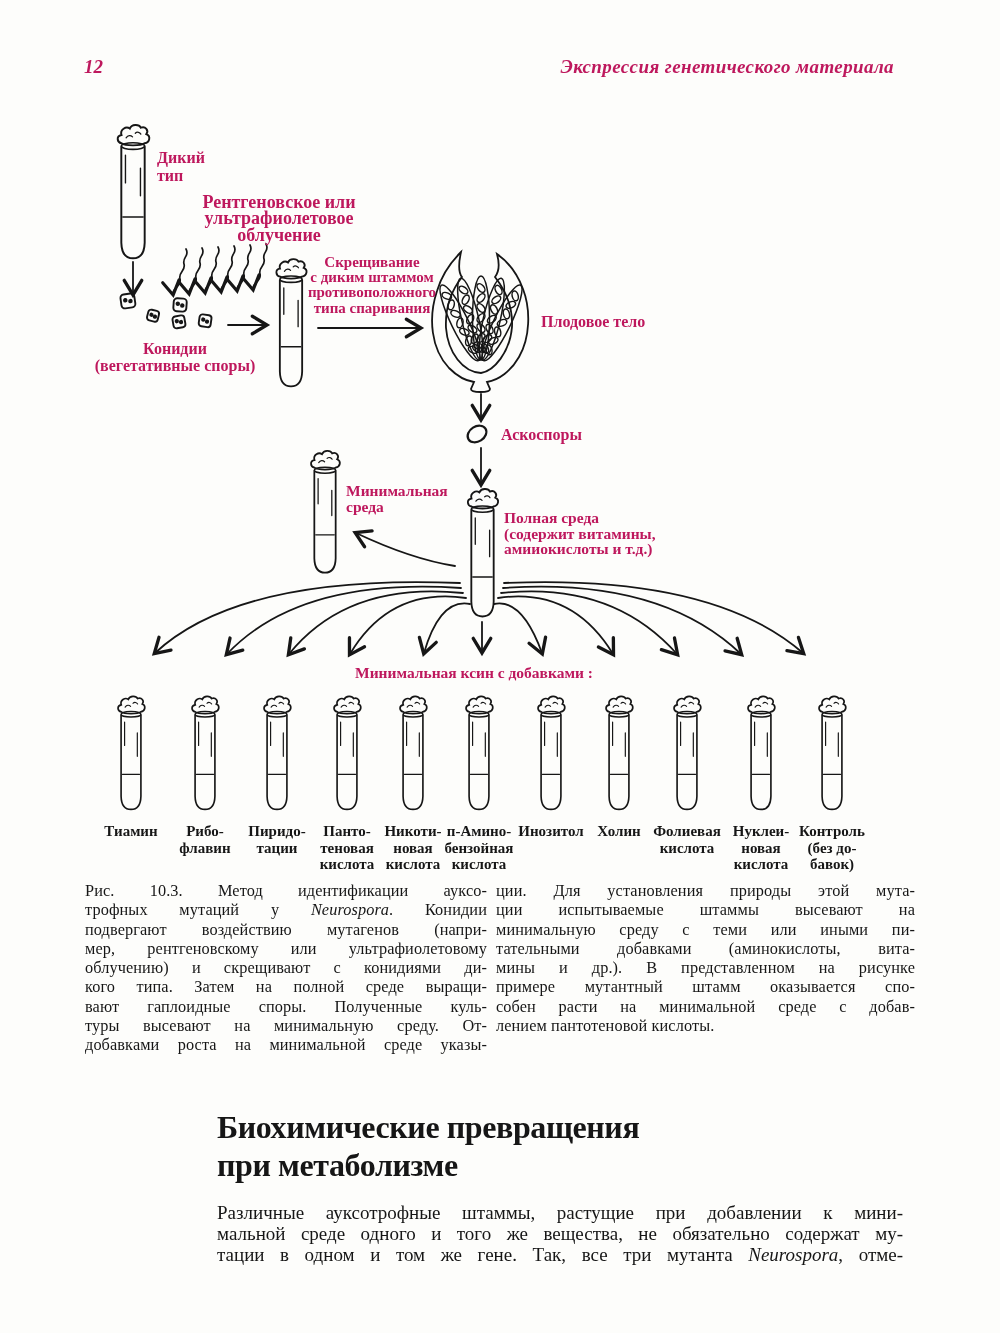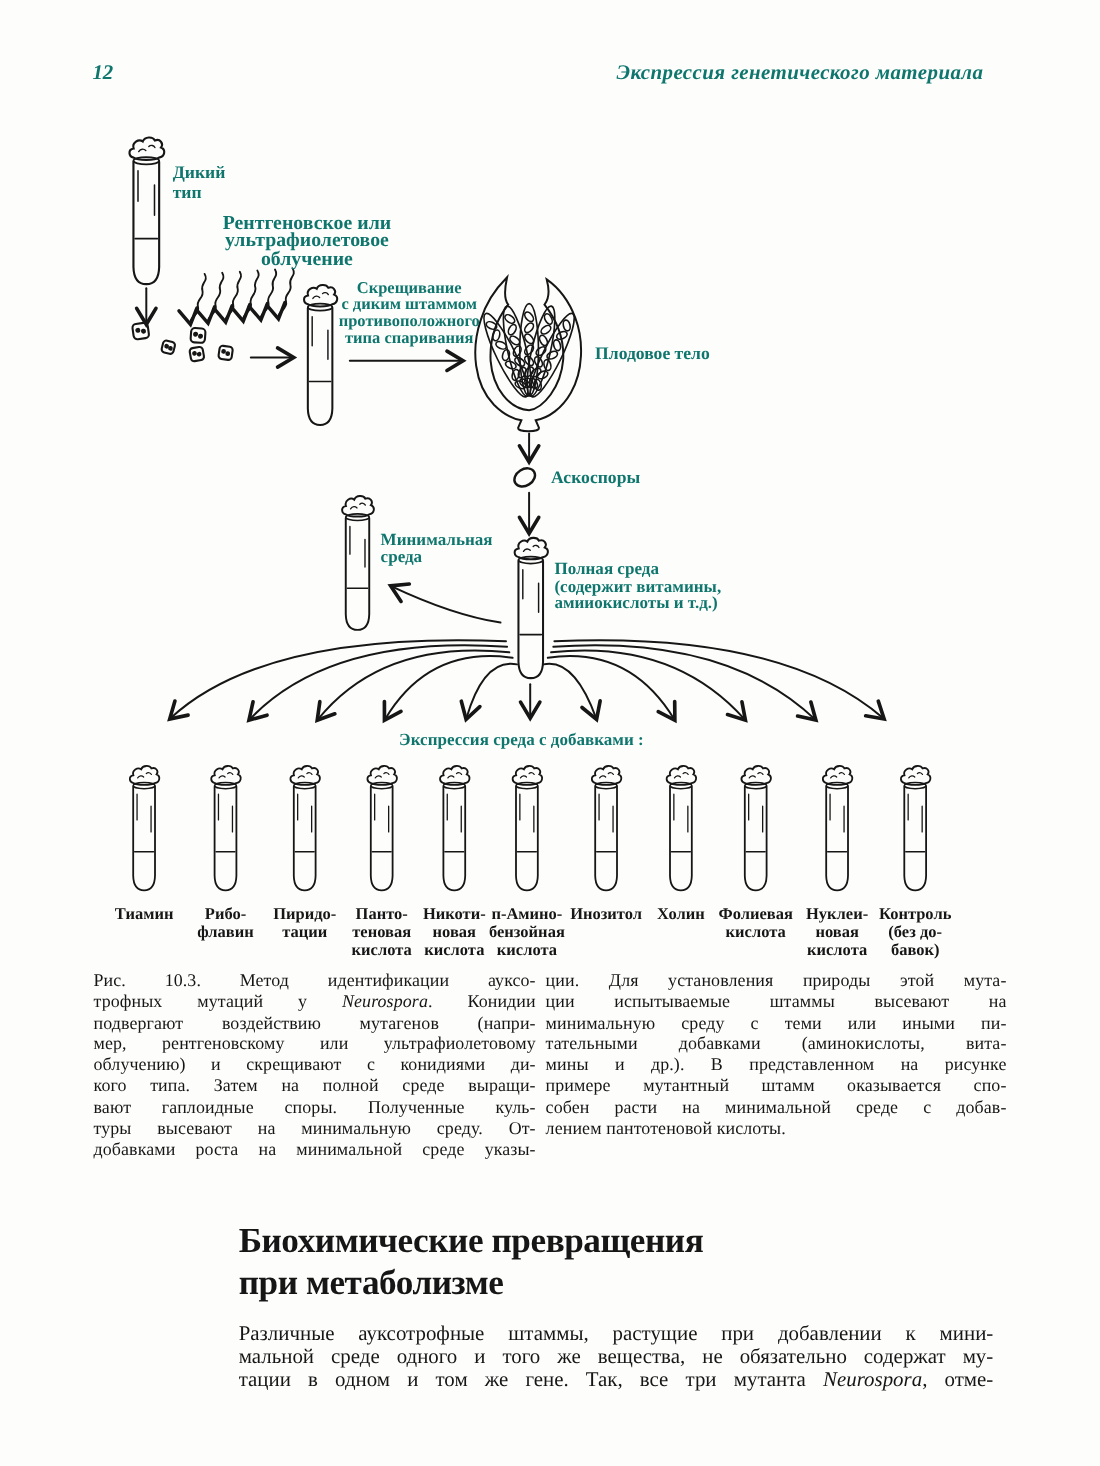--- a/index.html
+++ b/index.html
@@ -1,19 +1,19 @@
 <!DOCTYPE html>
 <html><head>
 <meta charset="utf-8">
 <style>
   html,body{margin:0;padding:0;background:#ffffff;}
   .page{position:relative;width:1000px;height:1333px;background:#fdfdfb;overflow:hidden;
         font-family:"Liberation Serif",serif;color:#161616;}
   svg.art{position:absolute;left:0;top:0;pointer-events:none;}
-  .lbl{position:absolute;white-space:pre-line;font-weight:600;font-size:16px;line-height:1.12;color:#0f766e;}
+  .lbl{position:absolute;white-space:pre-line;font-weight:600;font-size:16px;line-height:1.12;color:#be185d;}
   .lbl-pagenum{left:84px;top:56px;font-style:italic;font-weight:600;font-size:19px;}
   .lbl-runtitle{left:480px;top:56px;width:414px;text-align:right;font-style:italic;font-weight:600;
                 font-size:19px;letter-spacing:.4px;font-family:Liberation Serif, serif;}
   .lbl-wild{left:157px;top:149px;line-height:18px;}
   .lbl-irrad{left:160px;top:194px;width:238px;text-align:center;font-size:18px;line-height:16.3px;}
   .lbl-conidia{left:90px;top:340px;width:170px;text-align:center;font-size:16px;line-height:17px;}
   .lbl-cross{left:301px;top:255px;width:142px;text-align:center;font-size:15px;line-height:15.2px;}
   .lbl-fruit{left:541px;top:313px;}
   .lbl-asco{left:501px;top:426px;}
   .lbl-minimal{left:346px;top:483px;font-size:15.5px;line-height:15.5px;}
@@ -163,32 +163,34 @@
   </svg>
 
   <div class="lbl lbl-pagenum">12</div>
   <div class="lbl lbl-runtitle">Экспрессия генетического материала</div>
 
   <div class="lbl lbl-wild">Дикий
 тип</div>
   <div class="lbl lbl-irrad">Рентгеновское или
 ультрафиолетовое
 облучение</div>
+  <div class="lbl lbl-conidia">Конидии
+(вегетативные споры)</div>
   <div class="lbl lbl-cross">Скрещивание
 с диким штаммом
 противоположного
 типа спаривания</div>
   <div class="lbl lbl-fruit">Плодовое тело</div>
   <div class="lbl lbl-asco">Аскоспоры</div>
   <div class="lbl lbl-minimal">Минимальная
 среда</div>
   <div class="lbl lbl-complete">Полная среда
 (содержит витамины,
 амииокислоты и т.д.)</div>
-  <div class="lbl lbl-additives">Экспрессия среда с добавками :</div>
+  <div class="lbl lbl-additives">Минимальная ксин с добавками :</div>
 
   <div>
       <div class="tube-label" style="left: 86px;">Тиамин</div>
       <div class="tube-label" style="left: 160px;">Рибо-
 флавин</div>
       <div class="tube-label" style="left: 232px;">Пиридо-
 тации</div>
       <div class="tube-label" style="left: 302px;">Панто-
 теновая
 кислота</div>

